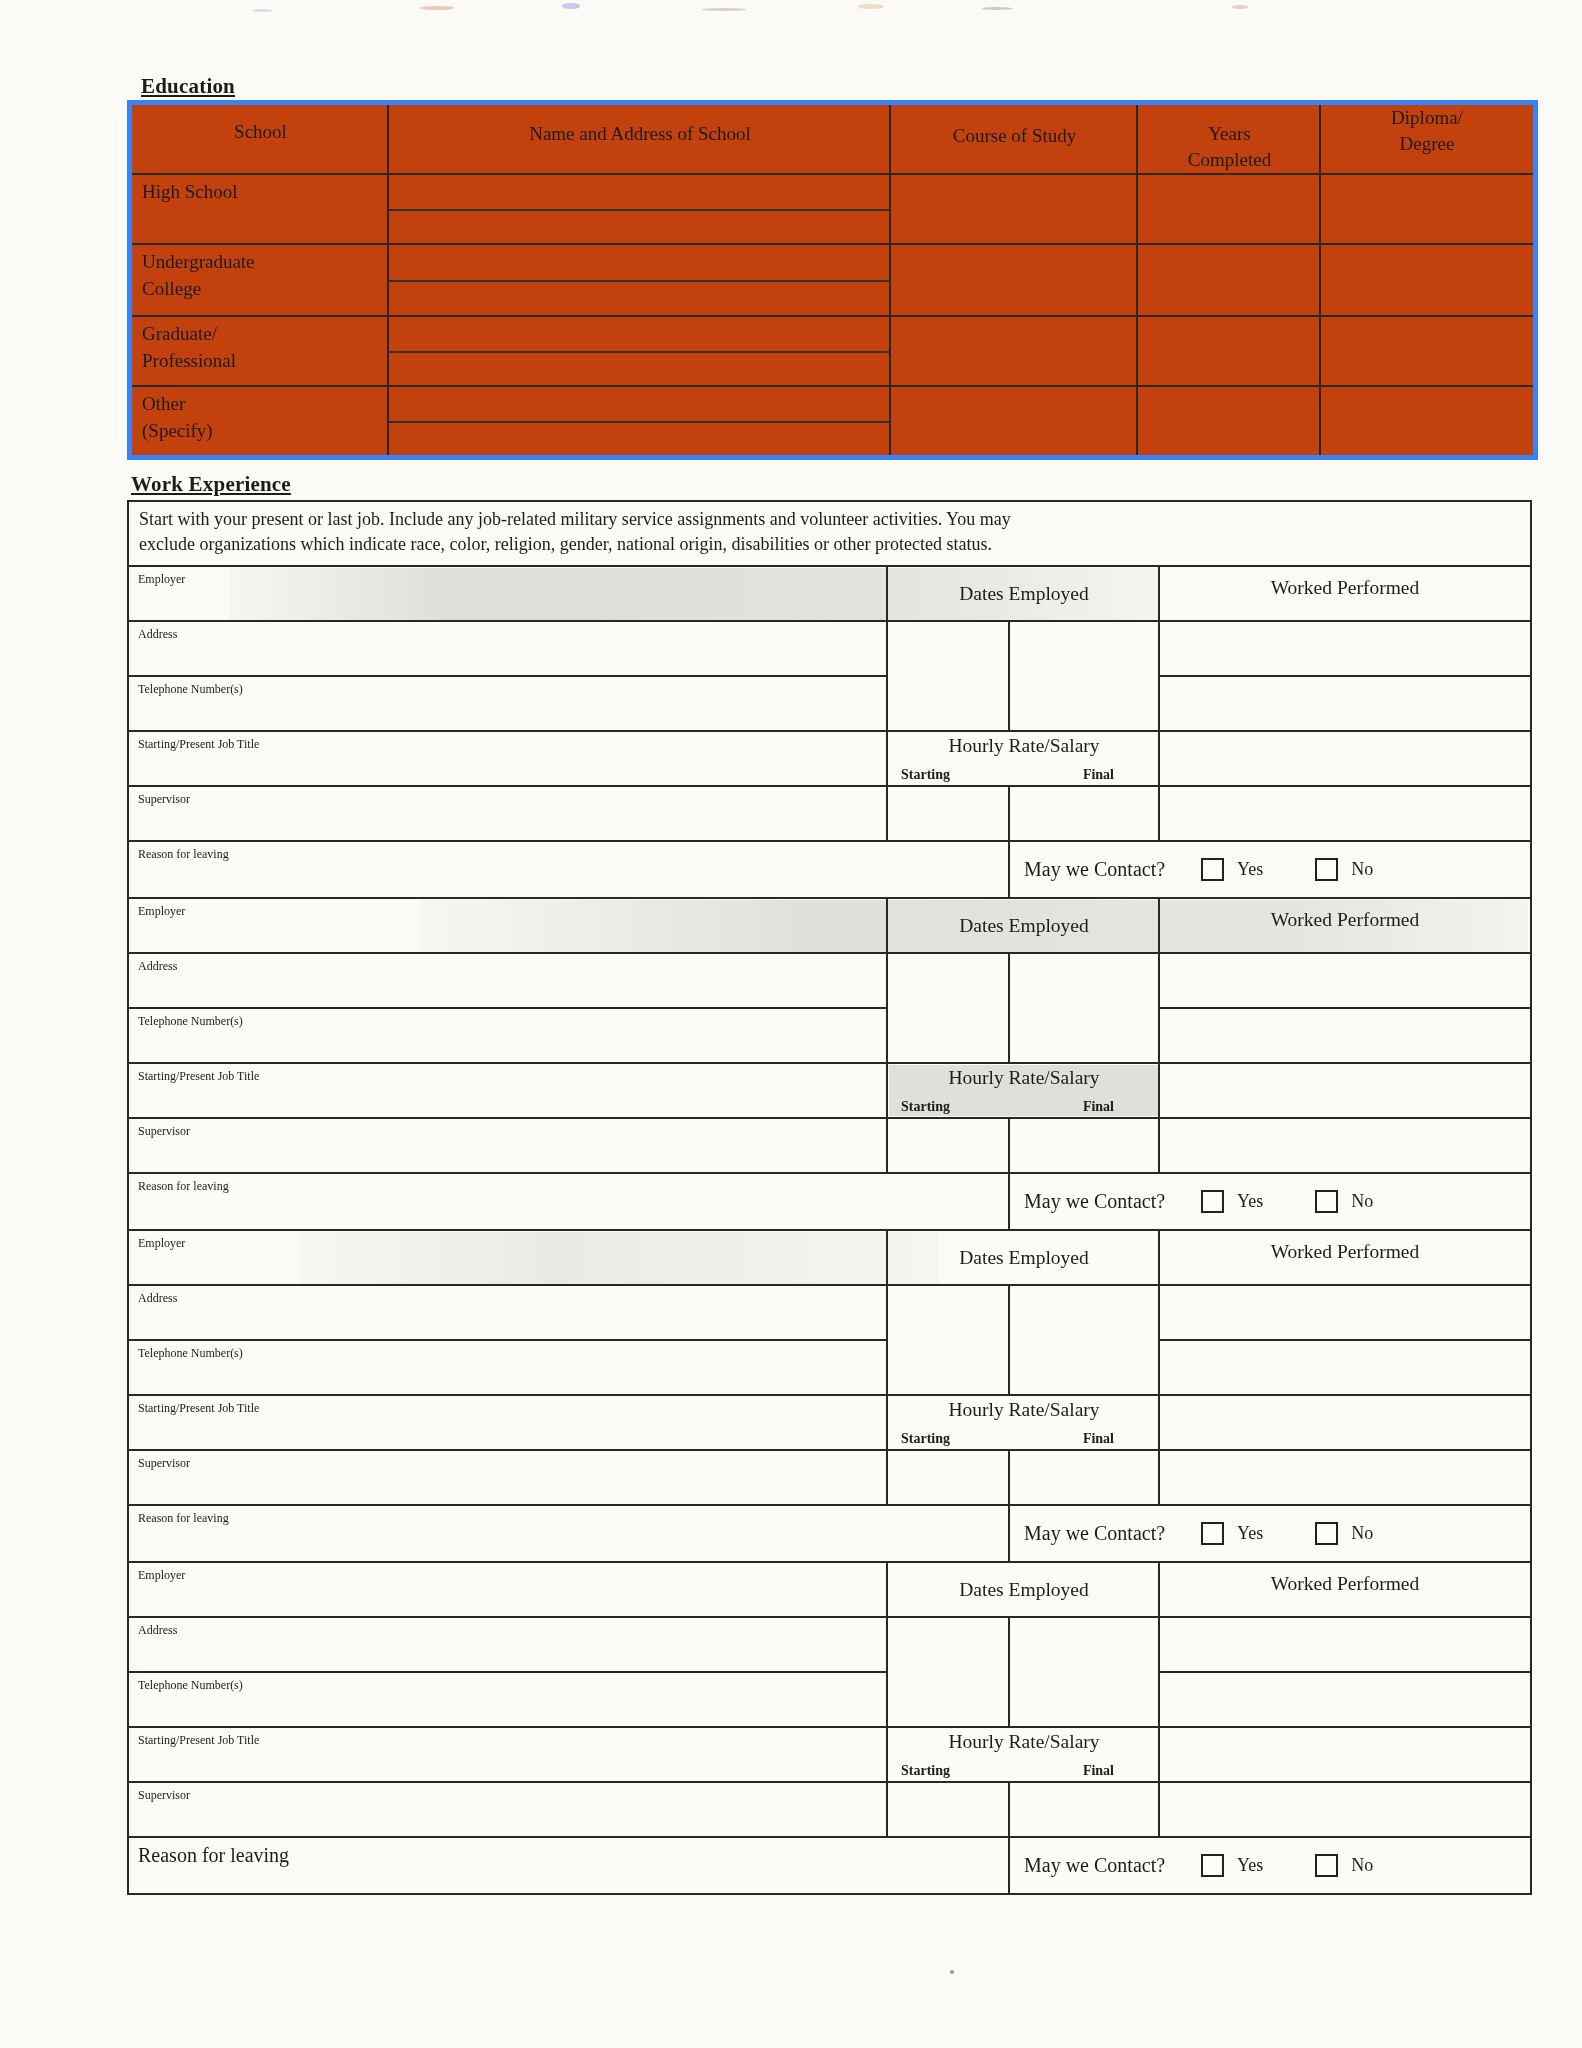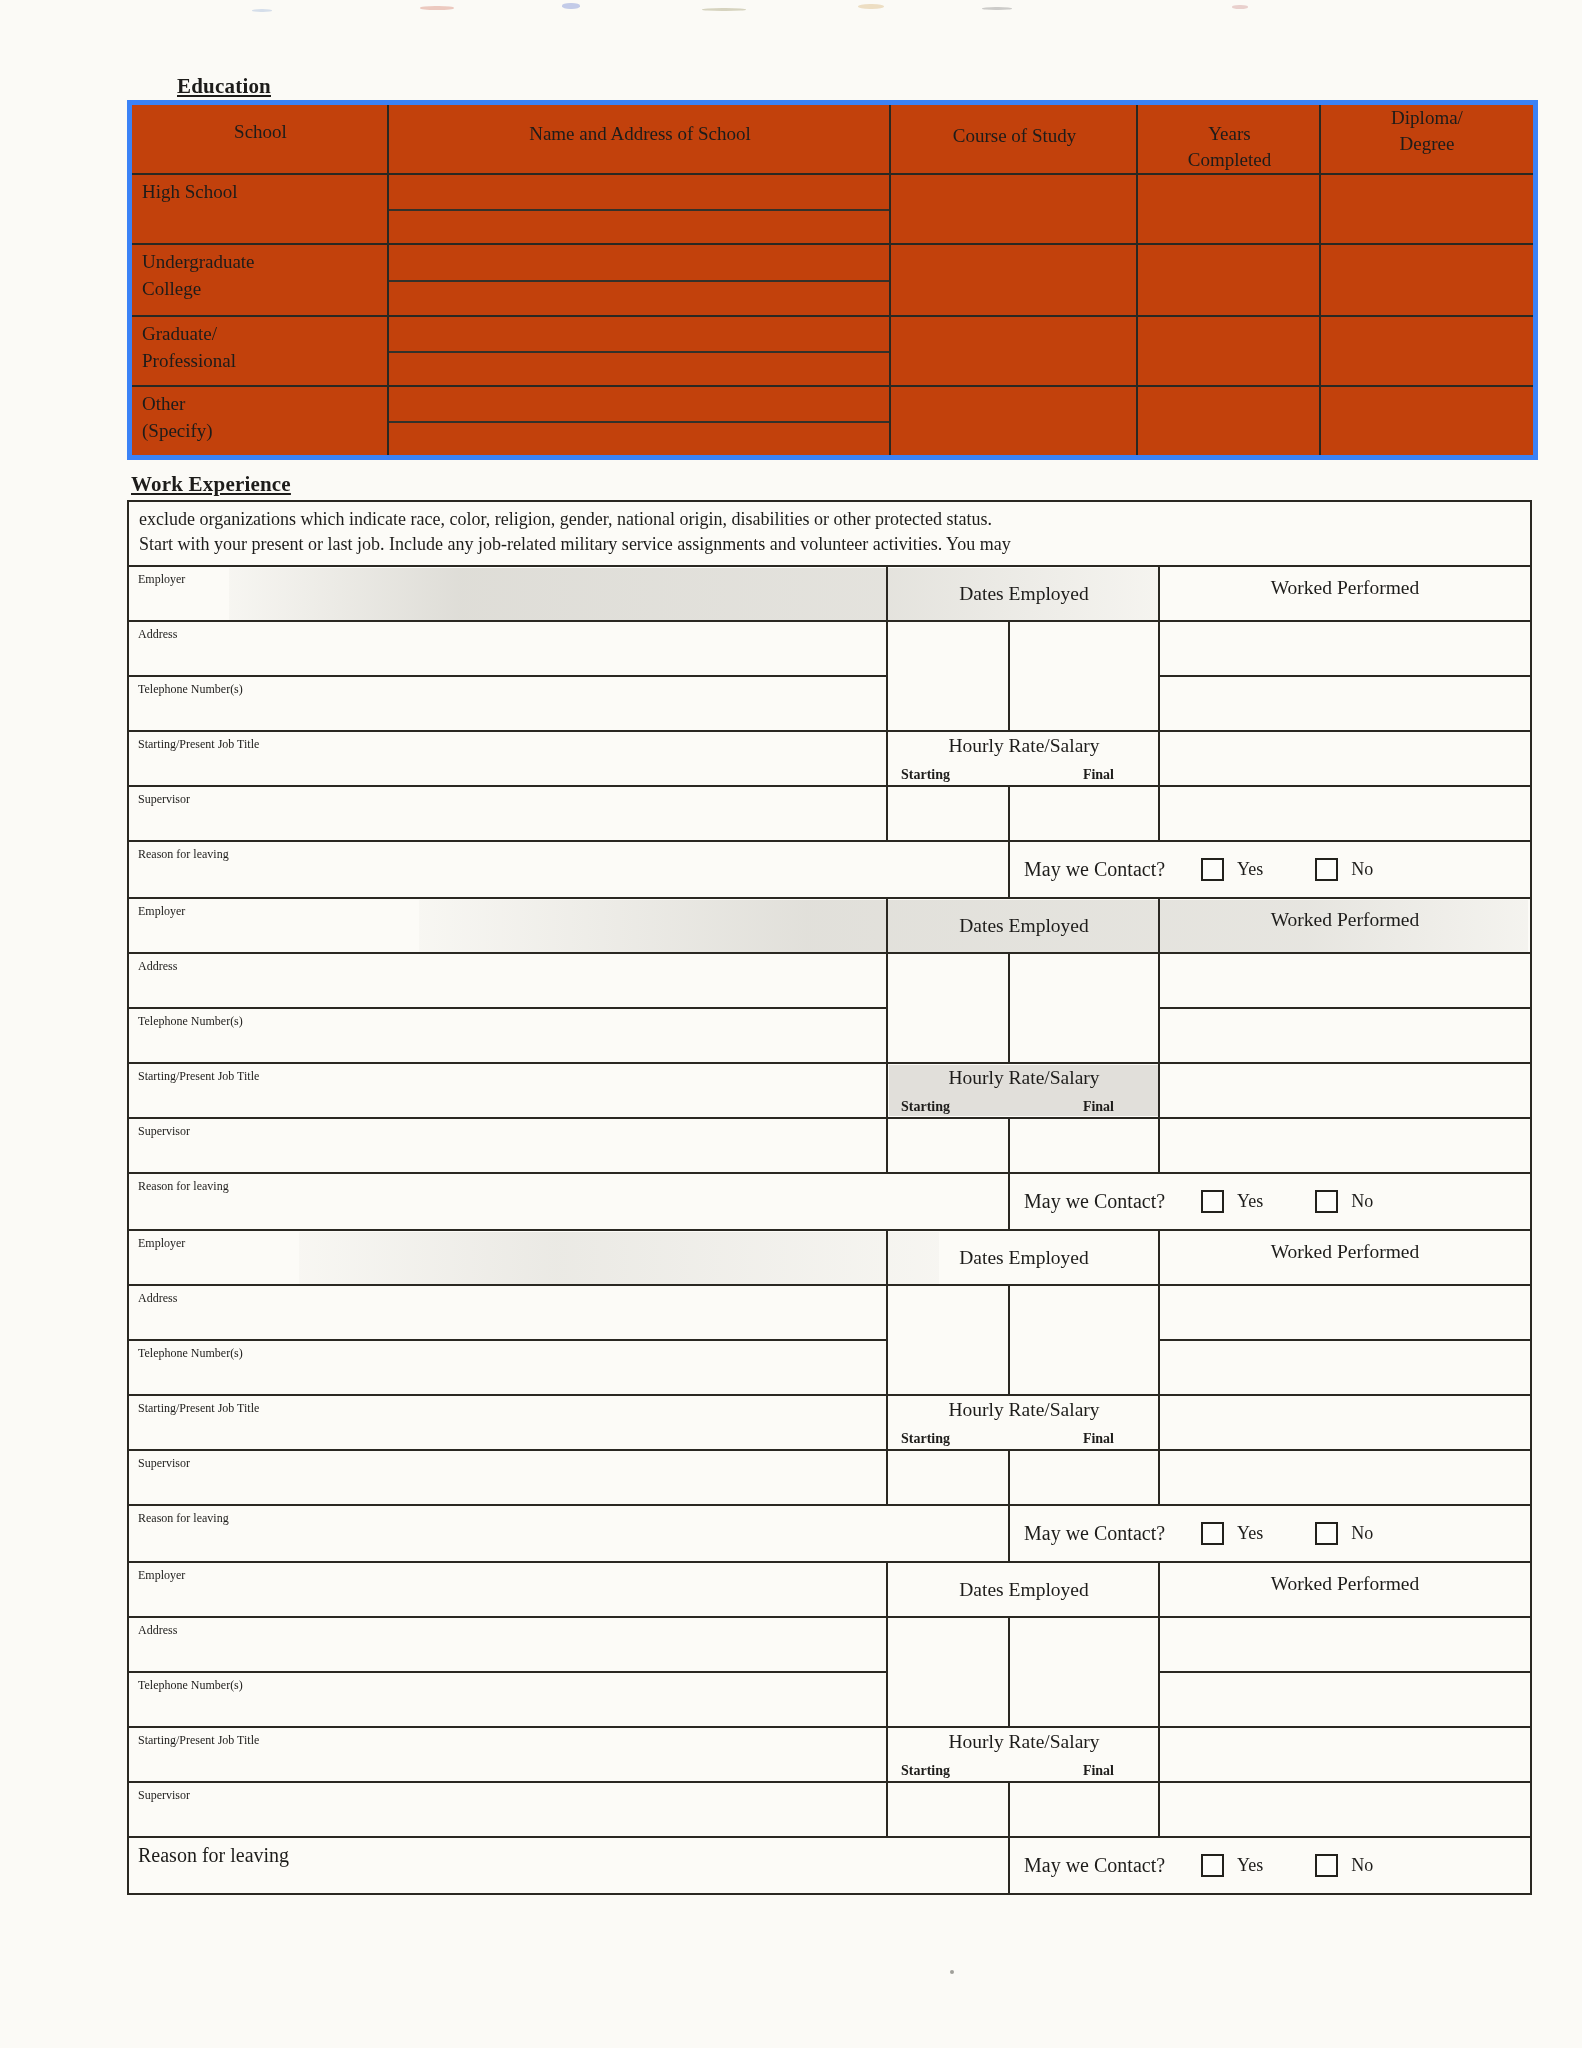--- a/index.html
+++ b/index.html
@@ -14,21 +14,21 @@
   
   .hl{position:absolute;height:2px;background:#2a2822;}
   .vl{position:absolute;width:2px;background:#2a2822;}
   
   .sec-title{
     position:absolute;
     font-size:21px;font-weight:bold;
     text-decoration:underline;
     letter-spacing:.2px;
   }
-  #edu-title{left:141px;top:74px;margin-left:36px;}
+  #edu-title{left:141px;top:74px;}
   #work-title{left:131px;top:472px;}
   
   .edu-table{
     position:absolute;left:127px;top:100px;
     width:1401px;height:350px;
     border:5px solid #3b82f6;
     background:#c2410c;
   }
   .ecell{position:absolute;display:flex;flex-direction:column;align-items:center;font-size:19px;line-height:1.35;text-align:center;}
   .eh-school {left:0;    top:0;width:257px;padding-top:14px;}
@@ -189,22 +189,22 @@
     <div class="hl emid em1"></div>
     <div class="hl emid em2"></div>
     <div class="hl emid em3"></div>
     <div class="hl emid em4"></div>
   </div>
 
   <div class="sec-title" id="work-title">Work Experience</div>
 
   <div class="work-table">
     <div class="instructions">
+      <div>Start with your present or last job. Include any job-related military service assignments and volunteer activities.  You may</div>
       <div>exclude organizations which indicate race, color, religion, gender, national origin, disabilities or other protected status.</div>
-      <div>Start with your present or last job. Include any job-related military service assignments and volunteer activities.  You may</div>
     </div>
     <div id="blocks">
   <div class="block b1">
     <div class="band band-a"></div>
 
     <span class="lbl lbl-employer">Employer</span>
     <span class="lbl lbl-address">Address</span>
     <span class="lbl lbl-telephone">Telephone Number(s)</span>
     <span class="lbl lbl-jobtitle">Starting/Present Job Title</span>
     <span class="lbl lbl-supervisor">Supervisor</span>

